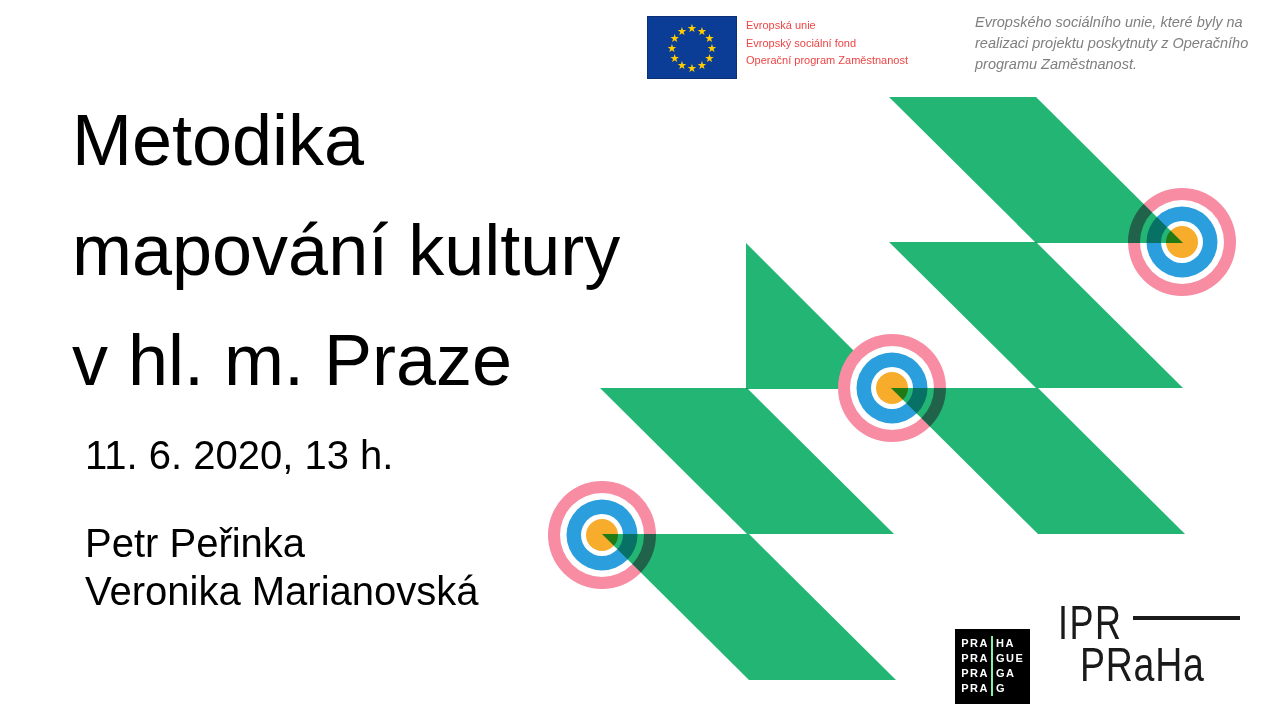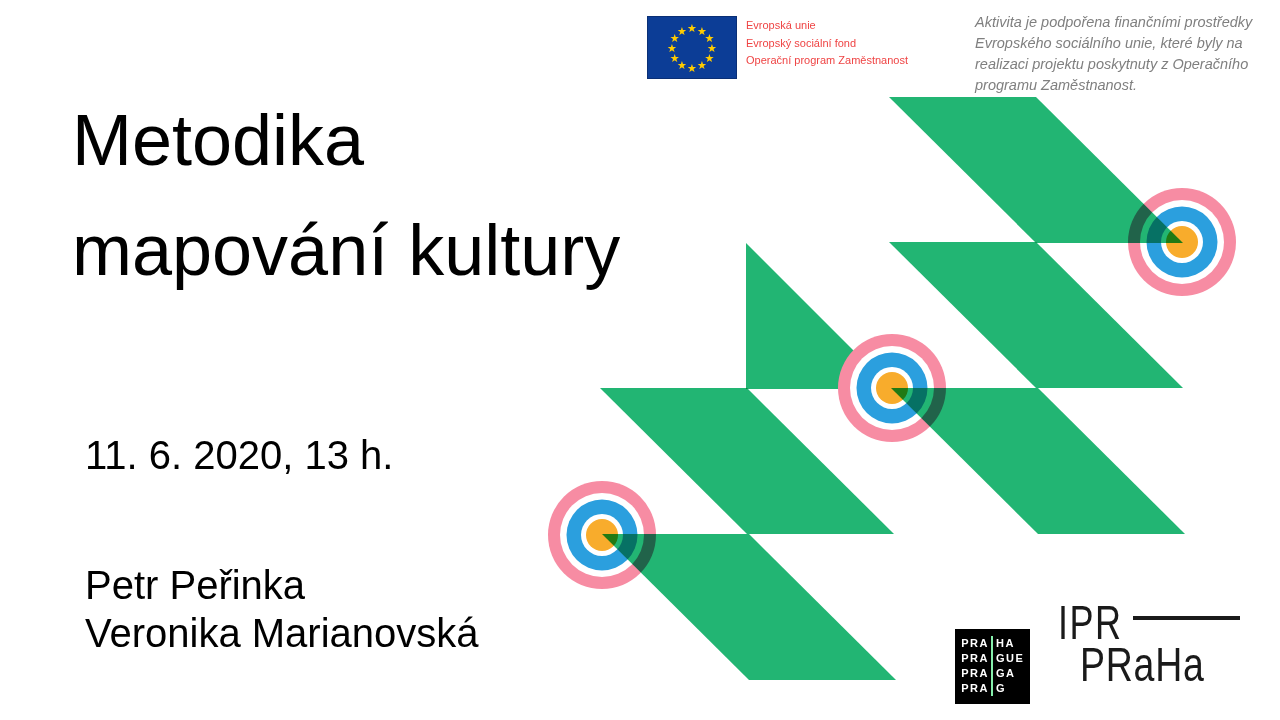--- a/index.html
+++ b/index.html
@@ -19,21 +19,21 @@
   .ring{position:absolute;border-radius:50%;left:50%;top:50%;transform:translate(-50%,-50%);}
   .r-pink{width:108px;height:108px;background:#F78CA3;}
   .r-w1{width:84px;height:84px;background:#ffffff;}
   .r-blue{width:71px;height:71px;background:#2B9FDE;}
   .r-w2{width:42px;height:42px;background:#ffffff;}
   .r-core{width:32px;height:32px;background:#F8AC2C;}
 
   
   .title{left:72px;top:85px;font-size:72px;line-height:110px;color:#000;z-index:5;}
   .date{left:85px;top:433px;font-size:40px;line-height:44px;color:#000;z-index:5;}
-  .authors{left:85px;top:520px;font-size:40px;line-height:47.5px;color:#000;z-index:5;margin-top:42px;}
+  .authors{left:85px;top:520px;font-size:40px;line-height:47.5px;color:#000;z-index:5;}
 
   
   .eu-flag{left:647px;top:16px;width:90px;height:63px;background:#0C3D96;
            border:1px solid #0A2F75;box-sizing:border-box;z-index:5;}
   .star{position:absolute;font-size:11px;color:#FFCC00;line-height:11px;width:11px;
         text-align:center;font-family:"DejaVu Sans", sans-serif;}
   .eu-text{left:746px;top:17px;font-size:11px;line-height:17.5px;color:#ef4444;z-index:5;}
 
   
   .note{left:975px;top:12px;width:300px;font-size:14.5px;line-height:21px;
@@ -100,29 +100,29 @@
     <span class="star" style="left: 21.1795px; top: 16px;">★</span>
     <span class="star" style="left: 28.5px; top: 8.67949px;">★</span>
   </div>
 <div class="abs eu-text">
   <div>Evropská unie</div>
   <div>Evropský sociální fond</div>
   <div>Operační program Zaměstnanost</div>
 </div>
 
 <div class="abs note">
-  <div>Aktivita je podpořena finančními prostředky</div>
   <div>Evropského sociálního unie, které byly na</div>
   <div>realizaci projektu poskytnuty z Operačního</div>
   <div>programu Zaměstnanost.</div>
 </div>
 
 <div class="abs title">
   <div>Metodika</div>
   <div>mapování kultury</div>
+  <div>v hl. m. Praze</div>
 </div>
 
 <div class="abs date">11. 6. 2020, 13 h.</div>
 <div class="abs authors">
   <div>Petr Peřinka</div>
   <div>Veronika Marianovská</div>
 </div>
 
 <div class="abs praha">
   <div class="row">

